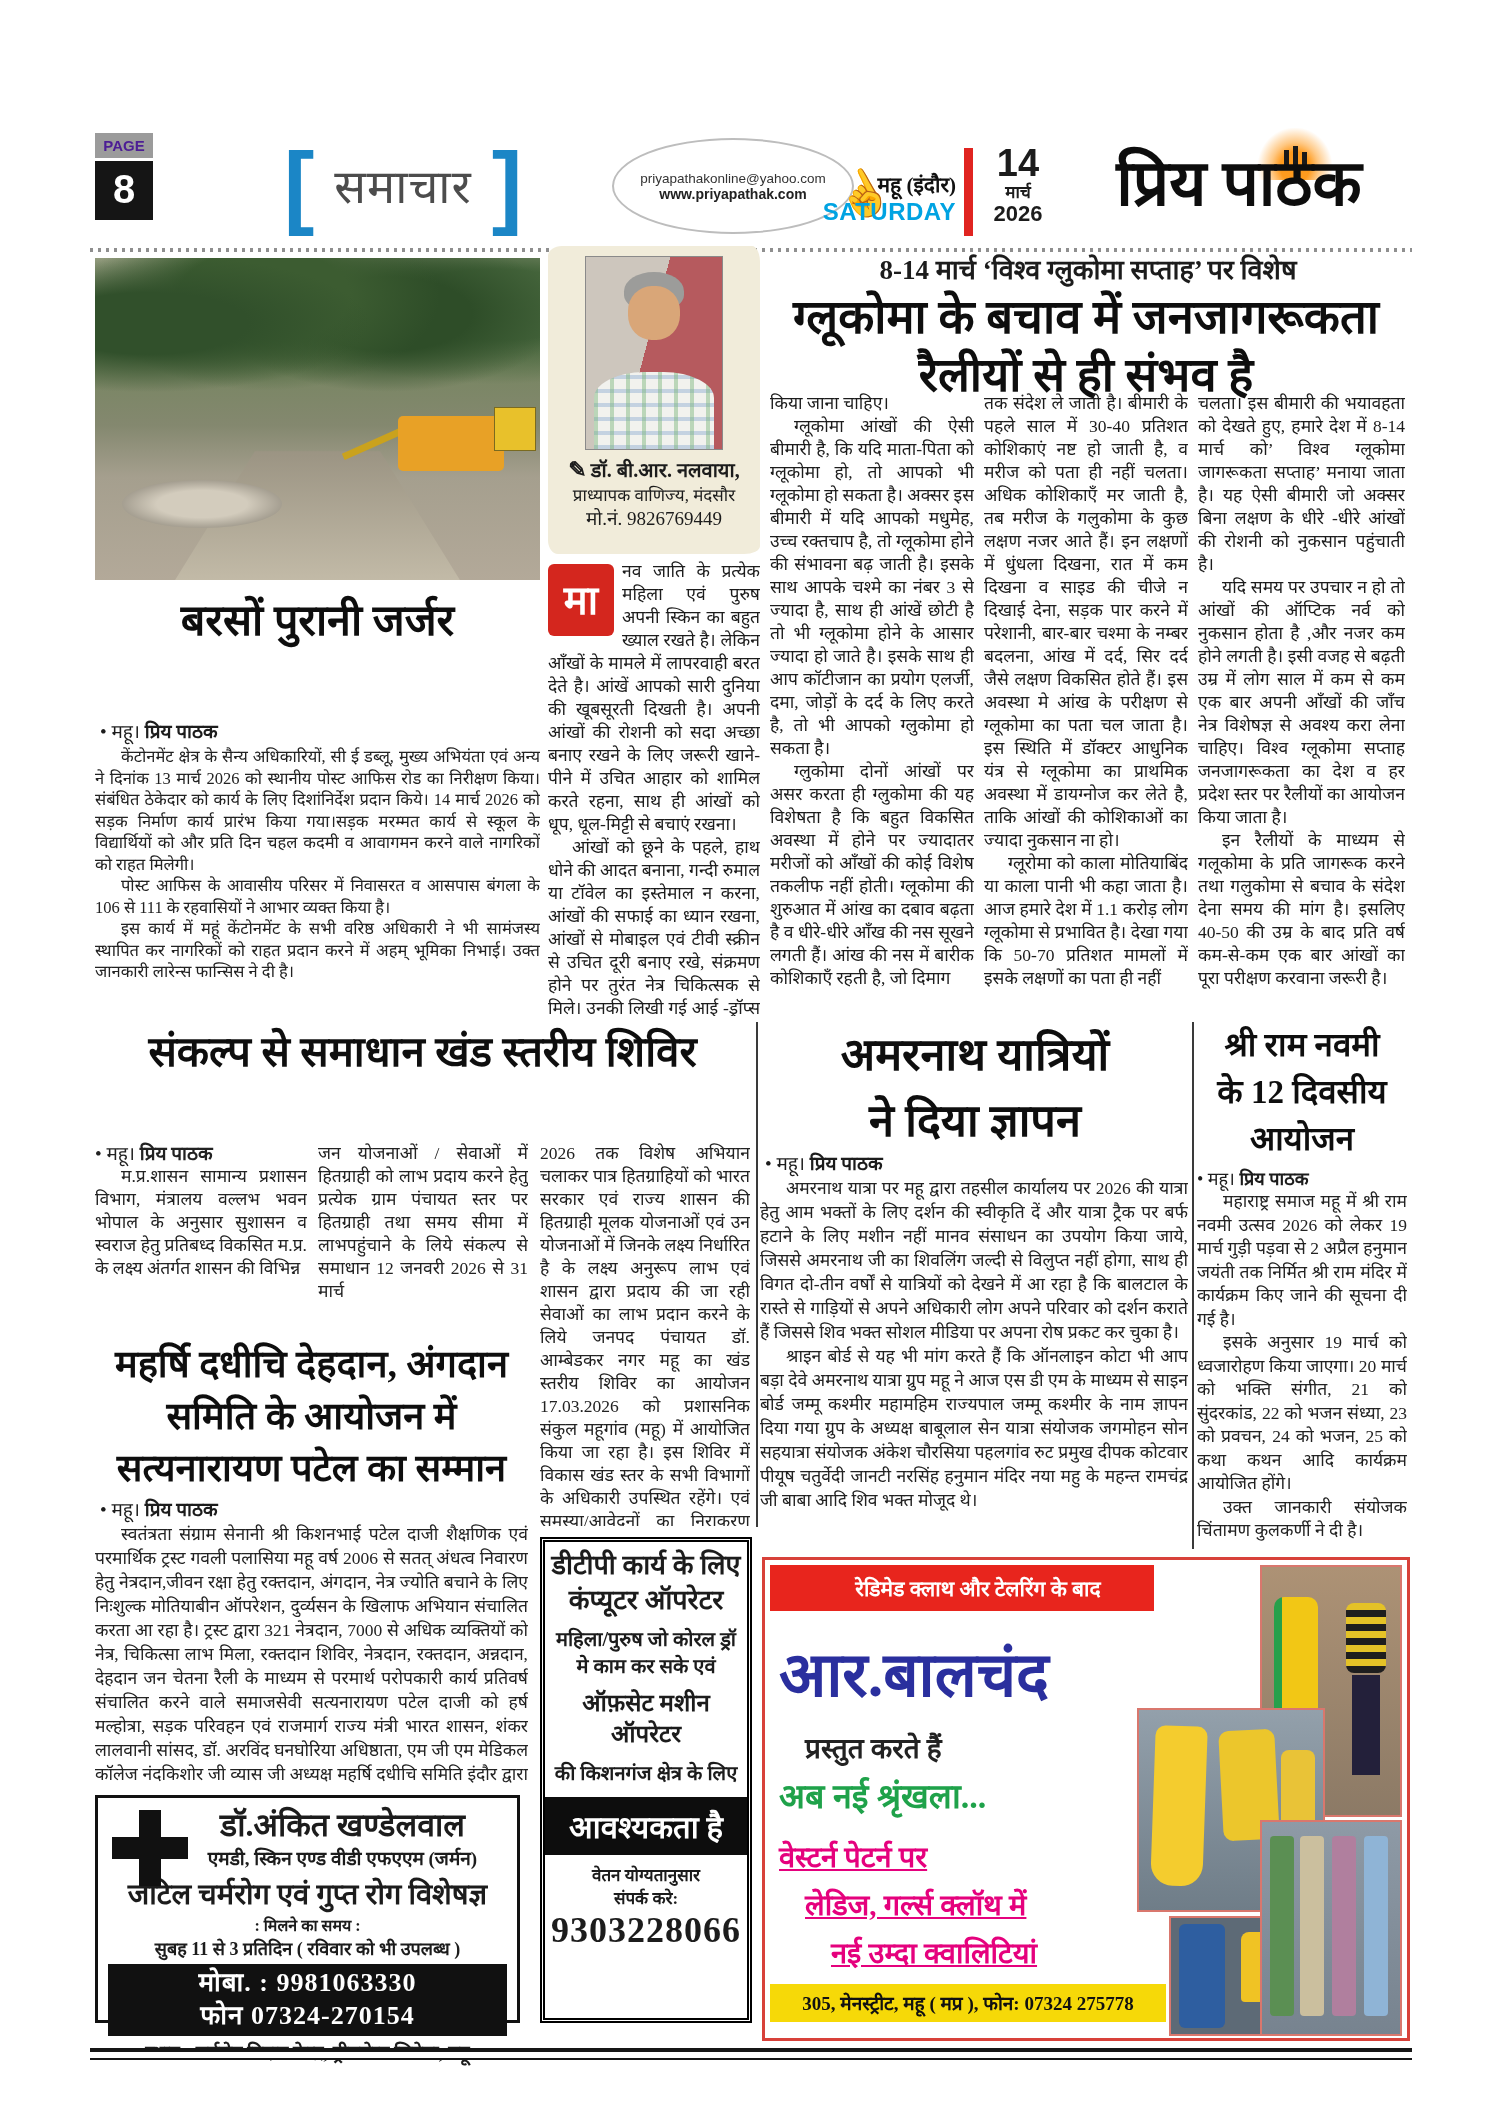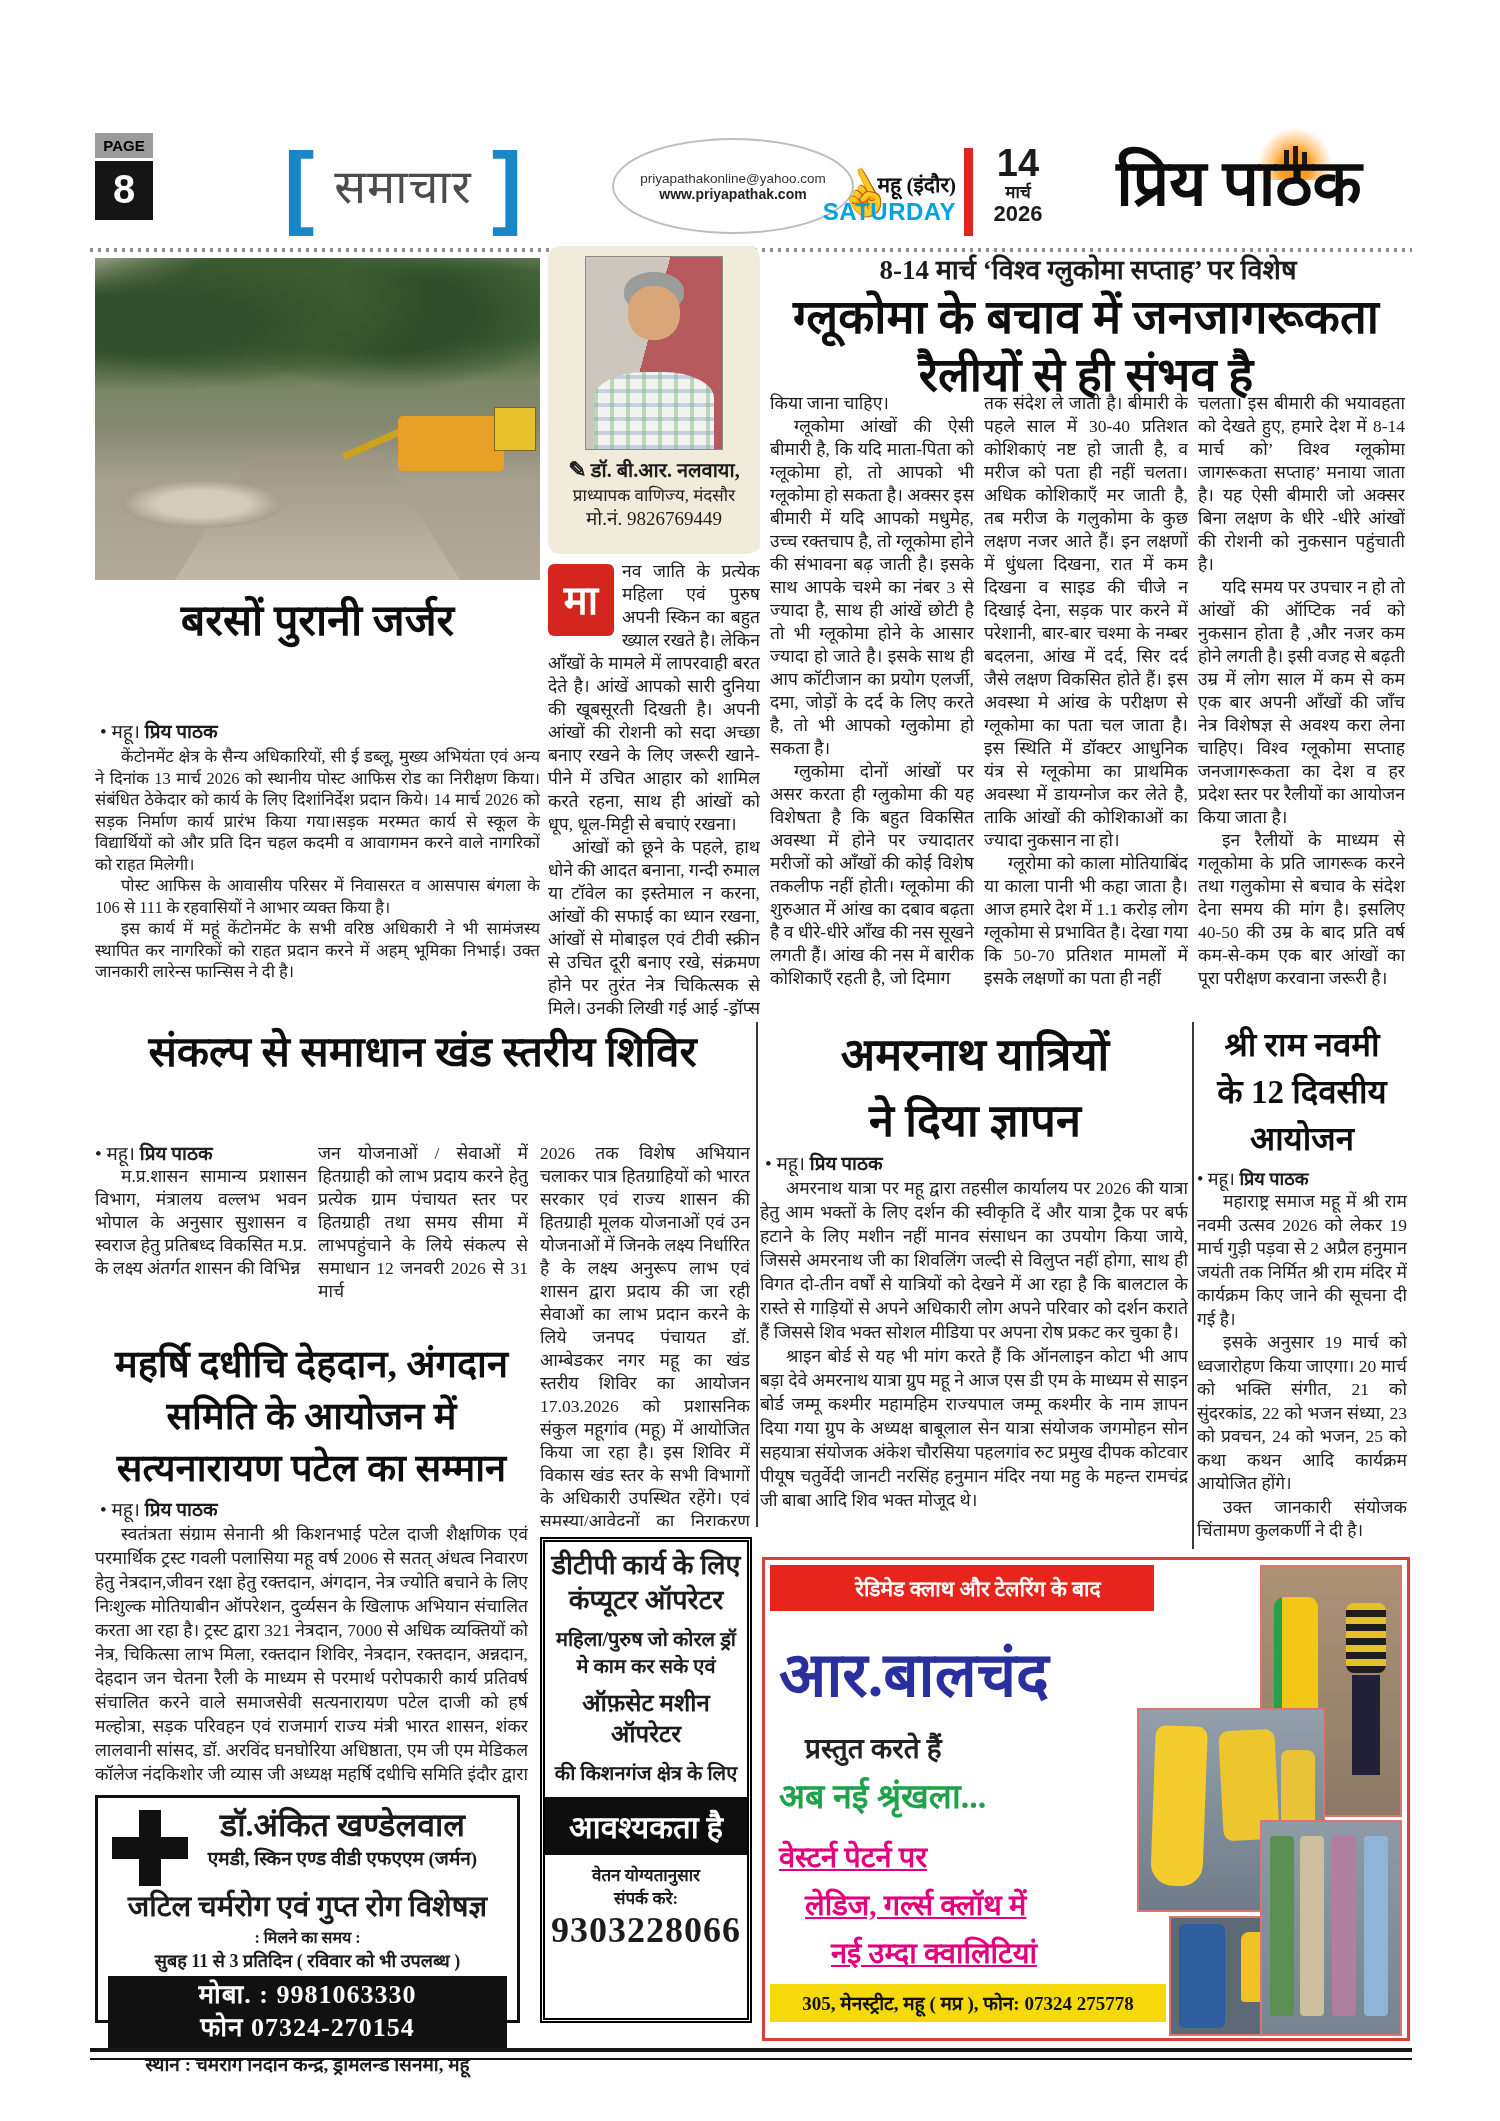--- a/index.html
+++ b/index.html
@@ -4,21 +4,21 @@
 <style>
   html,body{margin:0;padding:0;background:#e8e8e8;}
   .page{position:relative;width:1500px;height:2121px;background:#ffffff;margin:0 auto;
         font-family:"Liberation Serif","DejaVu Serif",serif;color:#1c1c1c;overflow:hidden;}
   .abs{position:absolute;}
   .clip{overflow:hidden;}
   .sans{font-family:"Liberation Sans","DejaVu Sans",sans-serif;}
 
   
   .pagebox{left:95px;top:133px;width:58px;}
-  .pagebox .lbl{background:#9b9b9b;color:#000000;font-size:15px;font-weight:bold;text-align:center;padding:4px 0;}
+  .pagebox .lbl{background:#9b9b9b;color:#4c1d95;font-size:15px;font-weight:bold;text-align:center;padding:4px 0;}
   .pagebox .num{background:#151515;color:#fff;font-size:40px;font-weight:bold;text-align:center;padding:6px 0 8px;margin-top:3px;}
   .section-wrap{left:248px;top:136px;width:310px;height:98px;display:flex;align-items:center;justify-content:center;}
   .bracket{color:#1b86c6;font-size:92px;font-weight:bold;line-height:80px;font-family:"Liberation Sans",sans-serif;}
   .section-name{font-size:47px;color:#4c4c4c;margin:8px 20px;letter-spacing:1px;}
   .contact-oval{left:612px;top:138px;width:238px;height:92px;border:2px solid #bdbdbd;border-radius:50%;
     display:flex;flex-direction:column;align-items:center;justify-content:center;background:#fff;}
   .contact-oval .l1{font-size:13.5px;color:#333;}
   .contact-oval .l2{font-size:14px;color:#222;font-weight:bold;}
   .hand{left:836px;top:168px;font-size:44px;color:#8e8e8e;transform:rotate(-28deg);}
   .cityday{left:822px;top:170px;width:134px;text-align:right;}
@@ -113,21 +113,21 @@
 
   .vrule{position:absolute;width:2px;background:#3a3a3a;}
 
   
   .kh-ad{left:95px;top:1795px;width:425px;height:228px;border:3px solid #111;box-sizing:border-box;text-align:center;padding-top:4px;}
   .kh-cross{position:absolute;left:14px;top:12px;width:76px;height:76px;}
   .kh-cross:before{content:"";position:absolute;left:27px;top:0;width:22px;height:76px;background:#111;}
   .kh-cross:after{content:"";position:absolute;left:0;top:27px;width:76px;height:22px;background:#111;}
   .kh-name{font-size:32px;font-weight:bold;margin-left:70px;}
   .kh-deg{font-size:19px;font-weight:bold;margin-left:70px;}
-  .kh-spec{font-size:29px;font-weight:bold;margin-top:14px;}
+  .kh-spec{font-size:29px;font-weight:bold;margin-top:2px;}
   .kh-tlabel{font-size:16px;font-weight:bold;margin-top:2px;}
   .kh-time{font-size:18px;font-weight:bold;}
   .kh-band{background:#111;color:#fff;margin:4px 10px 0;padding:3px 0 4px;line-height:1.25;}
   .kh-band .m{font-size:26px;font-weight:bold;letter-spacing:1px;}
   .kh-band .p{font-size:26px;font-weight:bold;letter-spacing:1px;}
   .kh-addr{font-size:19px;font-weight:bold;margin-top:3px;}
 
   
   .dtp-ad{left:540px;top:1537px;width:212px;height:486px;border:5px double #000;box-sizing:border-box;text-align:center;padding:6px 6px 0;}
   .dtp-title{font-size:27px;font-weight:bold;line-height:1.3;}

